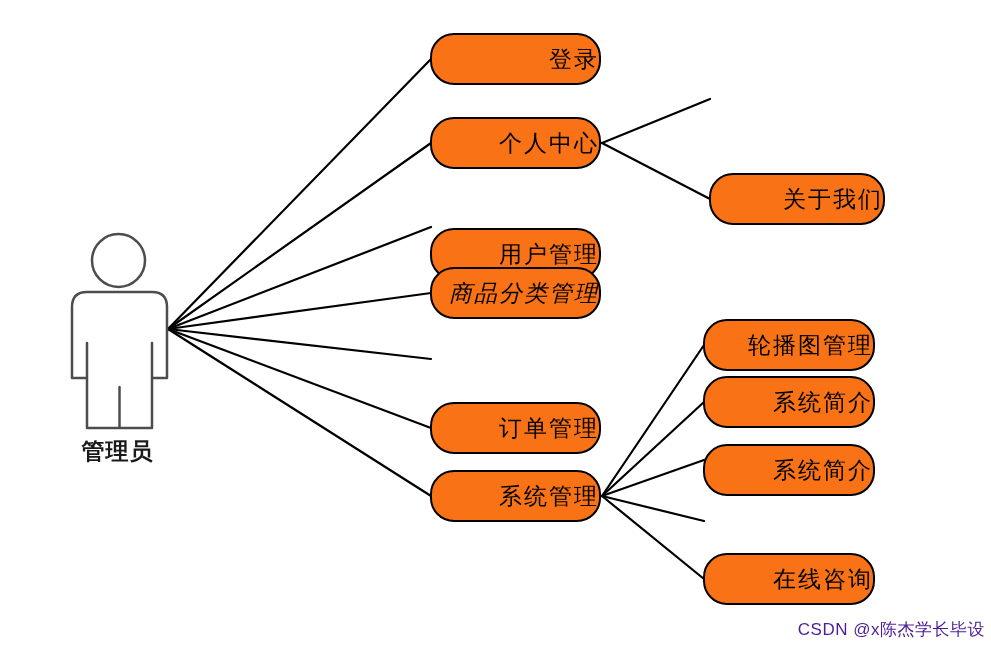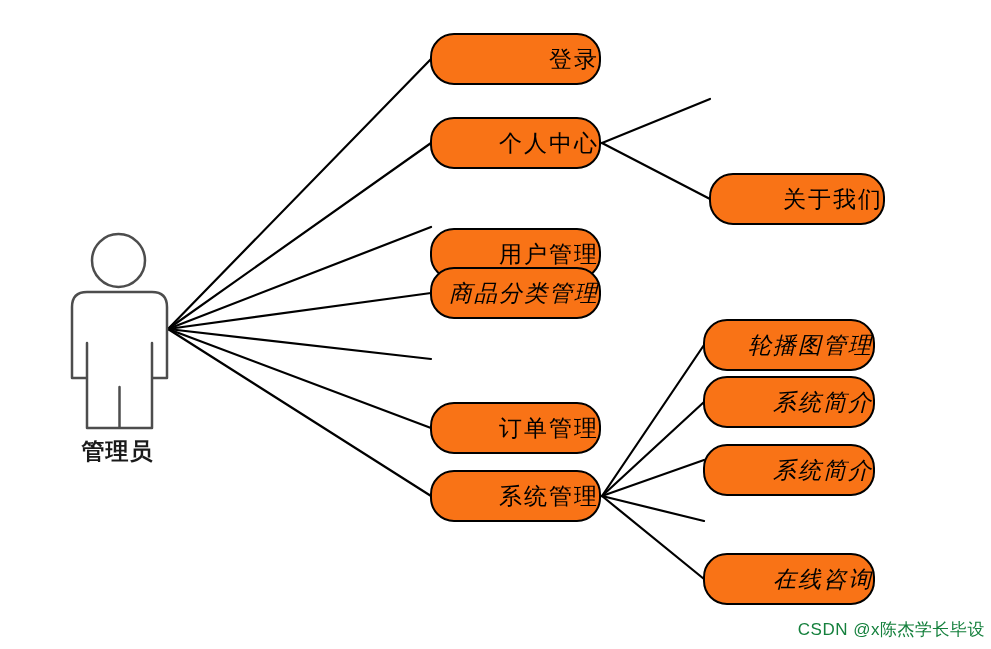--- a/index.html
+++ b/index.html
@@ -38,21 +38,21 @@
   .uc-user-mgmt       { top: 189px; margin-top: 39px; }
   .uc-cat-mgmt        { top: 267px; font-style: italic; }
   .uc-pet-mgmt        { top: 333px; }
   .uc-order-mgmt      { top: 402px; }
   .uc-sys-mgmt        { top: 470px; }
   
   .col-right-top { left: 709px; width: 176px; height: 52px; }
   .uc-edit-profile    { top: 73px; }
   .uc-change-password { top: 173px; }
   
-  .col-right-low { left: 703px; width: 172px; height: 52px; font-style: italic; }
+  .col-right-low { left: 703px; width: 172px; height: 52px; }
   .uc-carousel   { top: 319px; }
   .uc-about-us   { top: 376px; }
   .uc-sys-intro  { top: 444px; }
   .uc-announce   { top: 495px; }
   .uc-online     { top: 553px; }
 
   .actor-label {
     position: absolute;
     left: 55px; top: 436px;
     width: 125px;
@@ -61,21 +61,21 @@
     font-weight: 700;
     font-size: 23px;
     color: #1a1a1a;
     letter-spacing: 1px;
   }
   .watermark {
     position: absolute;
     right: 6px; bottom: 8px;
     font-family: "Liberation Sans", "DejaVu Sans", sans-serif;
     font-size: 17px;
-    color: #15803d;
+    color: #4c1d95;
     letter-spacing: 0.5px;
   }
 </style>
 </head>
 <body>
 
 <div class="canvas">
 
   <svg class="edges-layer" viewBox="0 0 991 649">
     <g stroke="#000000" stroke-width="2.2" stroke-linecap="round">

